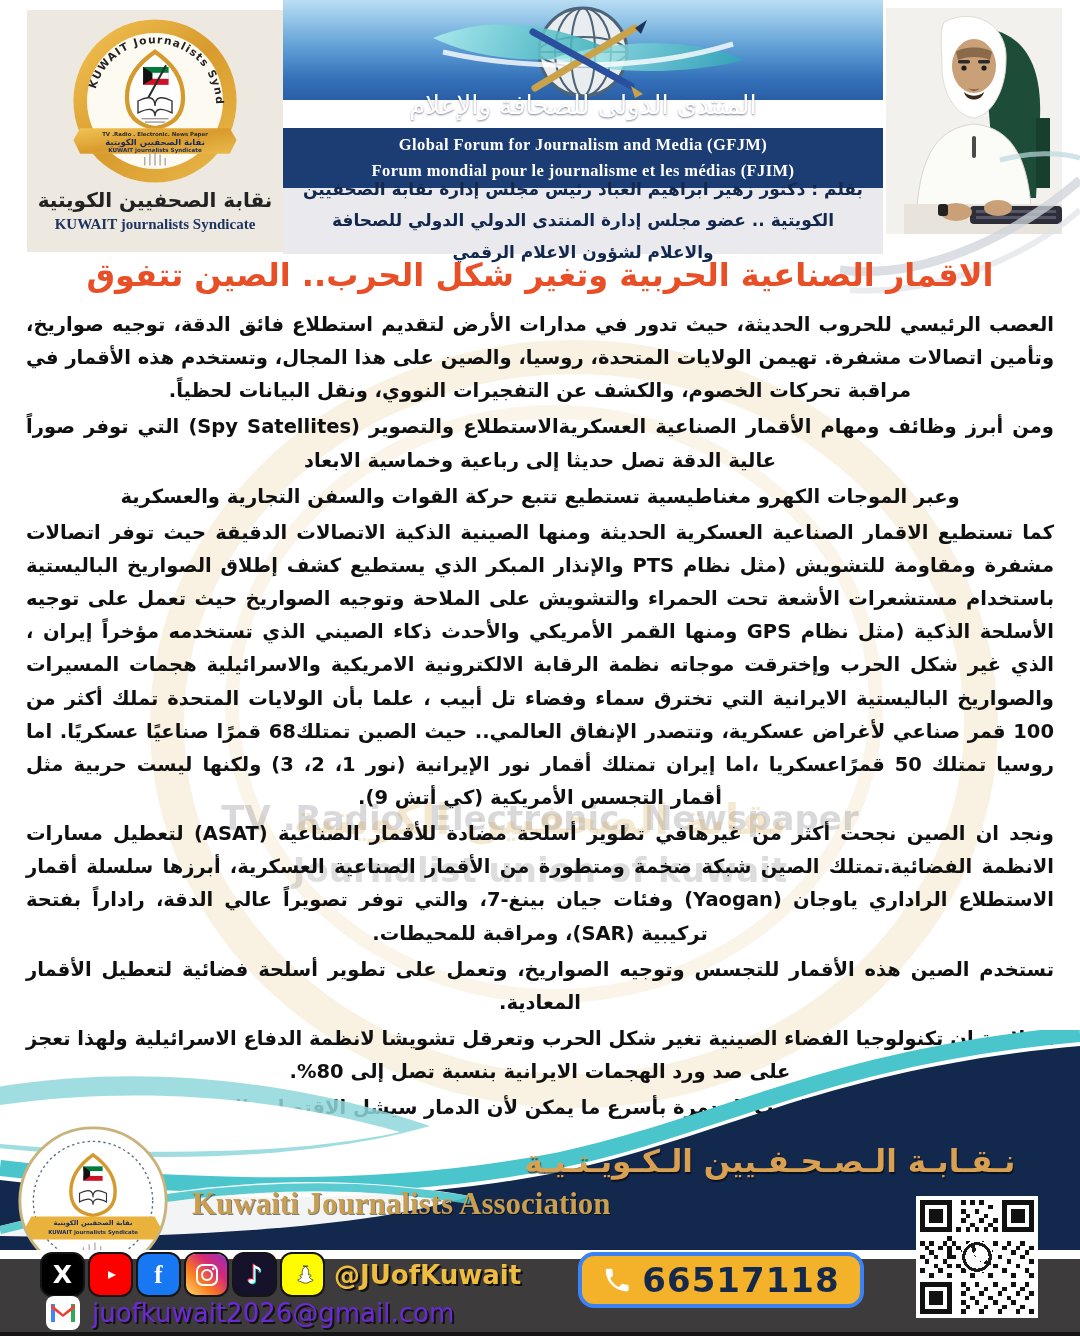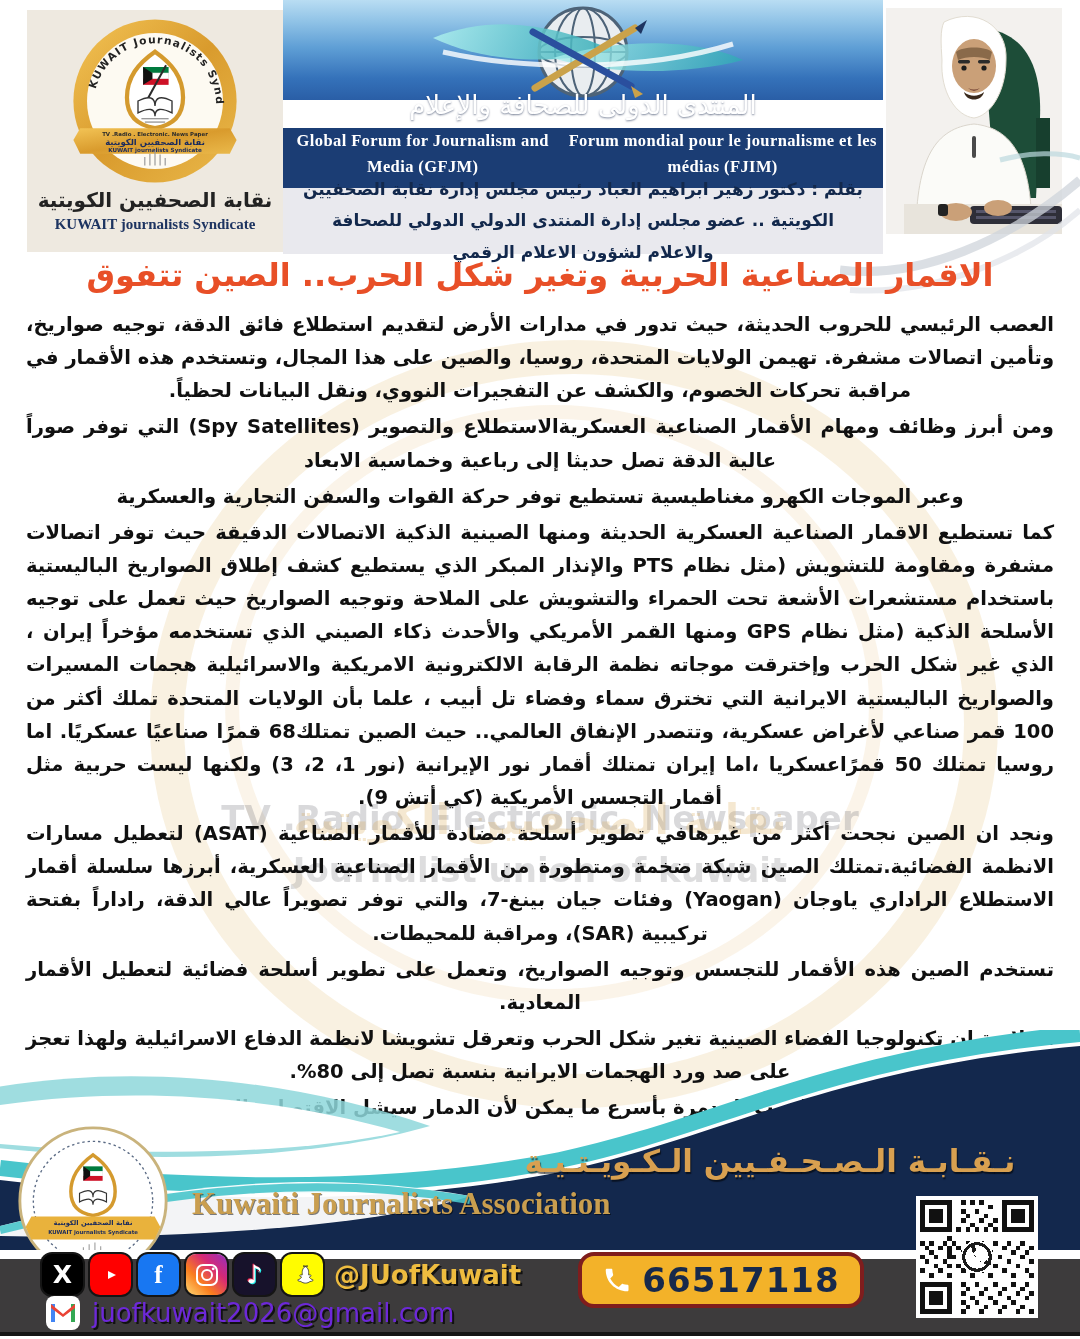--- a/index.html
+++ b/index.html
@@ -12,21 +12,21 @@
         font-size:20px;font-weight:bold;color:#222;}
   .seal-caption-en{position:absolute;left:0;top:206px;width:256px;text-align:center;
         font-size:15px;font-weight:bold;color:#1d3461;font-family:"Liberation Serif","DejaVu Serif",serif;}
   .banner{position:absolute;left:283px;top:0;width:600px;height:188px;}
   .banner-top{position:absolute;left:0;top:0;width:600px;height:100px;
         background:linear-gradient(180deg,#b9ddf3 0%,#8fc2e6 22%,#5e9ed5 48%,#3572ba 78%,#2a5ea6 100%);}
   .banner-globe{position:absolute;left:0;top:0;width:600px;height:100px;}
   .banner-ar-title{position:absolute;left:0;top:90px;width:600px;text-align:center;direction:rtl;
         color:#ffffff;font-size:26px;font-weight:500;text-shadow:0 1px 2px rgba(0,20,60,.5);}
   .banner-band{position:absolute;left:0;top:128px;width:600px;height:60px;background:#1b3d74;
-        display:flex;flex-direction:row;justify-content:center;}
+        display:flex;flex-direction:column;justify-content:center;}
   .banner-band div{text-align:center;color:#ffffff;font-weight:bold;font-size:16.5px;line-height:1.55;
         font-family:"Liberation Serif","DejaVu Serif",serif;letter-spacing:.4px;}
   .byline{position:absolute;left:283px;top:188px;width:600px;height:66px;background:#e9e9ee;
         display:flex;align-items:center;justify-content:center;}
   .byline p{margin:0;padding:0 20px;direction:rtl;text-align:center;color:#12284c;
         font-size:17px;font-weight:bold;line-height:1.85;}
   .photo{position:absolute;left:886px;top:8px;width:176px;height:226px;background:#f3f1ee;}
   .deco-swoosh{position:absolute;left:840px;top:150px;width:240px;height:160px;}
   
   .article-title{position:absolute;left:0;top:256px;width:1080px;text-align:center;direction:rtl;
@@ -60,21 +60,21 @@
   .sicon{width:41px;height:41px;border-radius:10px;display:flex;align-items:center;justify-content:center;
         box-shadow:0 0 0 2px #151515;}
   .sicon span{font-size:25px;font-weight:900;line-height:1;}
   .handle{margin-right:6px;margin-left:4px;color:#eebc3f;font-size:26px;font-weight:800;
         text-shadow:2px 2px 0 #111;}
   .email-row{position:absolute;left:46px;top:1296px;display:flex;gap:12px;align-items:center;}
   .gmail-box{width:34px;height:34px;background:#ffffff;border-radius:8px;display:flex;
         align-items:center;justify-content:center;}
   .email-text{color:#6d28d9;font-size:26px;font-weight:400;text-shadow:2px 2px 0 #111;}
   .phone-btn{position:absolute;left:578px;top:1252px;width:286px;height:56px;background:#f3b229;
-        border:4px solid #7f1d1d;border-radius:16px;display:flex;align-items:center;
+        border:4px solid #3b82f6;border-radius:16px;display:flex;align-items:center;
         justify-content:center;gap:10px;box-sizing:border-box;}
   .phone-number{color:#17294b;font-size:34px;font-weight:900;letter-spacing:1px;}
   .qr{position:absolute;left:916px;top:1196px;width:122px;height:122px;background:#ffffff;padding:4px;
         box-sizing:border-box;}
 </style>
 </head>
 <body>
 
 <div class="page">
 
@@ -192,21 +192,21 @@
 
   <div class="wm-ring"></div>
   <div class="wm-ring2"></div>
   <div class="wm-media">TV .Radio, Electronic, Newspaper</div>
   <div class="wm-ar">نقابة الصحفيين الكويتية</div>
   <div class="wm-en">Journalist union of kuwait</div>
 
   <div class="body-text">
     <p>العصب الرئيسي للحروب الحديثة، حيث تدور في مدارات الأرض لتقديم استطلاع فائق الدقة، توجيه صواريخ، وتأمين اتصالات مشفرة. تهيمن الولايات المتحدة، روسيا، والصين على هذا المجال، وتستخدم هذه الأقمار في مراقبة تحركات الخصوم، والكشف عن التفجيرات النووي، ونقل البيانات لحظياً.</p>
     <p>ومن أبرز وظائف ومهام الأقمار الصناعية العسكريةالاستطلاع والتصوير (Spy Satellites) التي توفر صوراً عالية الدقة تصل حديثا إلى رباعية وخماسية الابعاد</p>
-    <p>وعبر الموجات الكهرو مغناطيسية تستطيع توفر حركة القوات والسفن التجارية والعسكرية</p>
+    <p>وعبر الموجات الكهرو مغناطيسية تستطيع تتبع حركة القوات والسفن التجارية والعسكرية</p>
     <p>كما تستطيع الاقمار الصناعية العسكرية الحديثة ومنها الصينية الذكية الاتصالات الدقيقة حيث توفر اتصالات مشفرة ومقاومة للتشويش (مثل نظام PTS والإنذار المبكر الذي يستطيع كشف إطلاق الصواريخ الباليستية باستخدام مستشعرات الأشعة تحت الحمراء والتشويش على الملاحة وتوجيه الصواريخ حيث تعمل على توجيه الأسلحة الذكية (مثل نظام GPS ومنها القمر الأمريكي والأحدث ذكاء الصيني الذي تستخدمه مؤخراً إيران ، الذي غير شكل الحرب وإخترقت موجاته نظمة الرقابة الالكترونية الامريكية والاسرائيلية هجمات المسيرات والصواريخ الباليستية الايرانية التي تخترق سماء وفضاء تل أبيب ، علما بأن الولايات المتحدة تملك أكثر من 100 قمر صناعي لأغراض عسكرية، وتتصدر الإنفاق العالمي.. حيث الصين تمتلك68 قمرًا صناعيًا عسكريًا. اما روسيا تمتلك 50 قمرًاعسكريا ،اما إيران تمتلك أقمار نور الإيرانية (نور 1، 2، 3) ولكنها ليست حربية مثل أقمار التجسس الأمريكية (كي أتش 9).</p>
     <p>ونجد ان الصين نجحت أكثر من غيرهافي تطوير أسلحة مضادة للأقمار الصناعية (ASAT) لتعطيل مسارات الانظمة الفضائية.تمتلك الصين شبكة ضخمة ومتطورة من الأقمار الصناعية العسكرية، أبرزها سلسلة أقمار الاستطلاع الراداري ياوجان (Yaogan) وفئات جيان بينغ-7، والتي توفر تصويراً عالي الدقة، راداراً بفتحة تركيبية (SAR)، ومراقبة للمحيطات.</p>
     <p>تستخدم الصين هذه الأقمار للتجسس وتوجيه الصواريخ، وتعمل على تطوير أسلحة فضائية لتعطيل الأقمار المعادية.</p>
     <p>الخلاصة ان تكنولوجيا الفضاء الصينية تغير شكل الحرب وتعرقل تشويشا لانظمة الدفاع الاسرائيلية ولهذا تعجز على صد ورد الهجمات الايرانية بنسبة تصل إلى 80%.</p>
     <p>تمنى ان تنتهي الحرب المدمرة بأسرع ما يمكن لأن الدمار سيشل الاقتصاد والامن العالمي</p>
   </div>
 
   <svg class="footer-waves" viewBox="0 0 1080 222" preserveAspectRatio="none">
     <path d="M0,150 C240,178 420,170 560,142 C720,108 830,38 1080,16 L1080,222 L0,222 Z" fill="#13284d"></path>
     <path d="M0,138 C240,166 420,158 560,130 C720,96 830,26 1080,4" fill="none" stroke="#49c5cb" stroke-width="16"></path>

